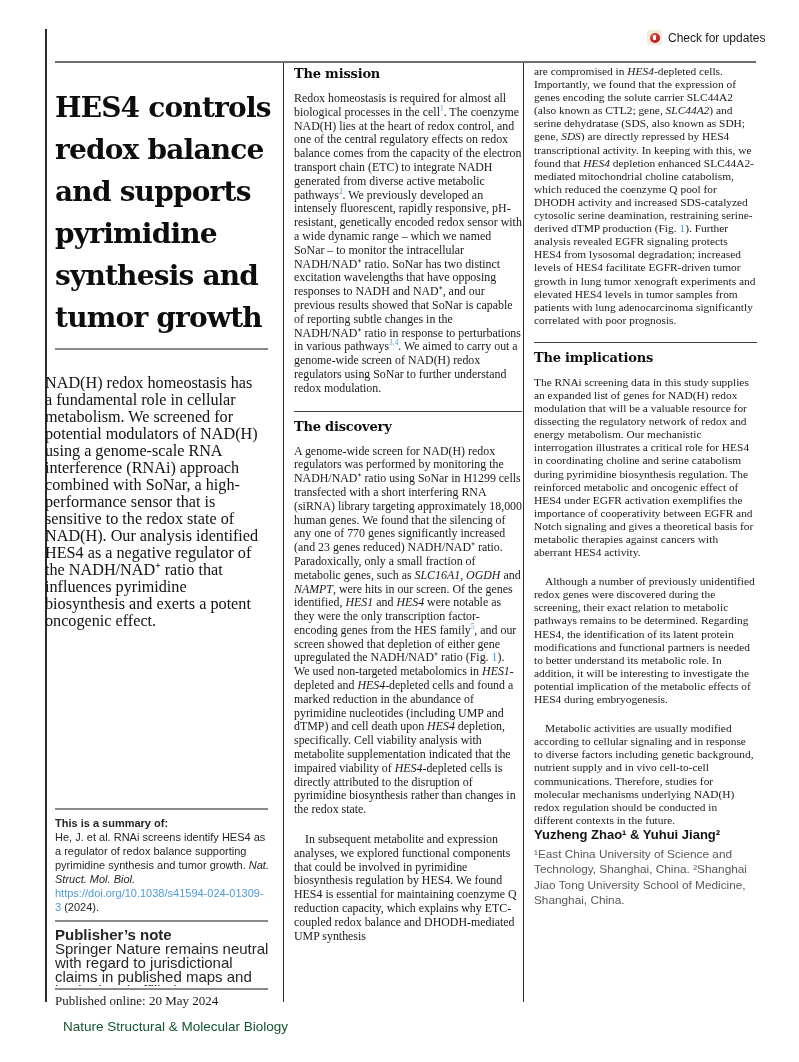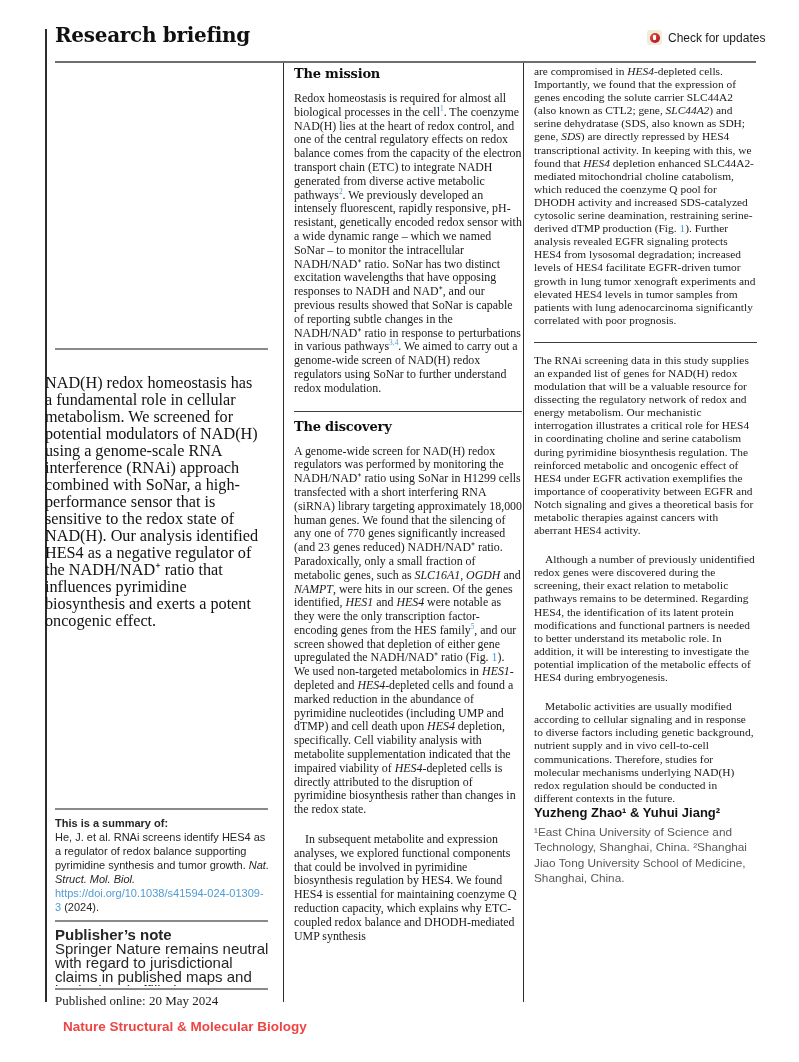--- a/index.html
+++ b/index.html
@@ -34,21 +34,21 @@
   .r-published{top:988px;}
   .teaser{position:absolute;left:45px;top:359px;width:216px;font-size:16.2px;line-height:17px;color:#121212;}
   .summary{position:absolute;left:55px;top:816px;width:214px;height:100px;overflow:hidden;
            font-family:"Liberation Sans",sans-serif;font-size:11px;line-height:14px;color:#262626;
            overflow-wrap:anywhere;}
   .blk-head{font-weight:bold;}
   .publisher{position:absolute;left:55px;top:928px;width:214px;height:58px;overflow:hidden;
            font-family:Liberation Sans, sans-serif;font-size:15px;line-height:14px;color:#262626;}
   .pubonline{position:absolute;left:55px;top:993px;width:214px;font-size:13px;color:#1c1c1c;}
   .footer{position:absolute;left:55px;top:1019px;font-family:"Liberation Sans",sans-serif;
-          font-weight:bold;font-size:13.5px;color:#ef4444;padding-left:8px;}
+          font-weight:normal;font-size:13.5px;color:#14532d;padding-left:8px;}
 
   
   .col{position:absolute;top:63px;}
   .col-mid{left:294px;width:228px;height:939px;overflow:hidden;}
   .col-right{left:534px;width:223px;}
   .section-head{font-family:"DejaVu Serif",serif;font-weight:bold;font-size:13px;
                 letter-spacing:-0.2px;margin:7px 0 0;color:#0f0f0f;}
   .col-mid .section-head:first-child{margin-top:3px;}
   .body-p{font-size:11.9px;line-height:13.8px;margin:11px 0 0;color:#191919;}
   .col-right .body-p{font-size:11.4px;line-height:13.1px;}
@@ -63,31 +63,31 @@
   .authors{font-family:"Liberation Sans",sans-serif;font-weight:bold;
            font-size:13px;color:#141414;}
   .affil{margin-top:5px;font-family:"Liberation Sans",sans-serif;font-size:11.8px;
          line-height:15.5px;color:#595959;}
 </style>
 </head>
 <body>
 
 <div class="page">
 
-  <div class="kicker">Research briefing</div>
   <div class="check">
     <span class="check-icon"></span>
     <span>Check for updates</span>
   </div>
   <div class="rule-top"></div>
 
   <div class="rail rail-left"></div>
   <div class="rail rail-1"></div>
   <div class="rail rail-2"></div>
 
+  <h1 class="title">HES4 controls redox balance and supports pyrimidine synthesis and tumor growth</h1>
   <div class="hrule r-title"></div>
   <p class="teaser">NAD(H) redox homeostasis has a fundamental role in cellular metabolism. We screened for potential modulators of NAD(H) using a genome-scale RNA interference (RNAi) approach combined with SoNar, a high-performance sensor that is sensitive to the redox state of NAD(H). Our analysis identified HES4 as a negative regulator of the NADH/NAD⁺ ratio that influences pyrimidine biosynthesis and exerts a potent oncogenic effect.</p>
   <div class="hrule r-summary"></div>
   <div class="summary">
     <span class="blk-head">This is a summary of:</span><br>
     <span><span>He, J. et al. RNAi screens identify HES4 as a regulator of redox balance supporting pyrimidine synthesis and tumor growth. </span><span class="it">Nat. Struct. Mol. Biol.</span><span> </span><span class="lnk">https://doi.org/10.1038/s41594-024-01309-3</span><span> (2024).</span></span>
   </div>
   <div class="hrule r-publisher"></div>
   <div class="publisher">
     <span class="blk-head">Publisher’s note</span><br>
@@ -102,20 +102,21 @@
     <p class="body-p"><span>Redox homeostasis is required for almost all biological processes in the cell</span><sup class="lnk">1</sup><span>. The coenzyme NAD(H) lies at the heart of redox control, and one of the central regulatory effects on redox balance comes from the capacity of the electron transport chain (ETC) to integrate NADH generated from diverse active metabolic pathways</span><sup class="lnk">2</sup><span>. We previously developed an intensely fluorescent, rapidly responsive, pH-resistant, genetically encoded redox sensor with a wide dynamic range – which we named SoNar – to monitor the intracellular NADH/NAD⁺ ratio. SoNar has two distinct excitation wavelengths that have opposing responses to NADH and NAD⁺, and our previous results showed that SoNar is capable of reporting subtle changes in the NADH/NAD⁺ ratio in response to perturbations in various pathways</span><sup class="lnk">3,4</sup><span>. We aimed to carry out a genome-wide screen of NAD(H) redox regulators using SoNar to further understand redox modulation.</span></p>
     <hr class="thin-rule">
     <h2 class="section-head">The discovery</h2>
     <p class="body-p"><span>A genome-wide screen for NAD(H) redox regulators was performed by monitoring the NADH/NAD⁺ ratio using SoNar in H1299 cells transfected with a short interfering RNA (siRNA) library targeting approximately 18,000 human genes. We found that the silencing of any one of 770 genes significantly increased (and 23 genes reduced) NADH/NAD⁺ ratio. Paradoxically, only a small fraction of metabolic genes, such as </span><span class="it">SLC16A1</span><span>, </span><span class="it">OGDH</span><span> and </span><span class="it">NAMPT</span><span>, were hits in our screen. Of the genes identified, </span><span class="it">HES1</span><span> and </span><span class="it">HES4</span><span> were notable as they were the only transcription factor-encoding genes from the HES family</span><sup class="lnk">5</sup><span>, and our screen showed that depletion of either gene upregulated the NADH/NAD⁺ ratio (Fig. </span><span class="lnk">1</span><span>). We used non-targeted metabolomics in </span><span class="it">HES1</span><span>-depleted and </span><span class="it">HES4</span><span>-depleted cells and found a marked reduction in the abundance of pyrimidine nucleotides (including UMP and dTMP) and cell death upon </span><span class="it">HES4</span><span> depletion, specifically. Cell viability analysis with metabolite supplementation indicated that the impaired viability of </span><span class="it">HES4</span><span>-depleted cells is directly attributed to the disruption of pyrimidine biosynthesis rather than changes in the redox state.</span></p>
     <p class="body-p indent"><span>In subsequent metabolite and expression analyses, we explored functional components that could be involved in pyrimidine biosynthesis regulation by HES4. We found HES4 is essential for maintaining coenzyme Q reduction capacity, which explains why ETC-coupled redox balance and DHODH-mediated UMP synthesis</span></p>
   </div>
 
   <div class="col col-right">
     <p class="body-p first"><span>are compromised in </span><span class="it">HES4</span><span>-depleted cells. Importantly, we found that the expression of genes encoding the solute carrier SLC44A2 (also known as CTL2; gene, </span><span class="it">SLC44A2</span><span>) and serine dehydratase (SDS, also known as SDH; gene, </span><span class="it">SDS</span><span>) are directly repressed by HES4 transcriptional activity. In keeping with this, we found that </span><span class="it">HES4</span><span> depletion enhanced SLC44A2-mediated mitochondrial choline catabolism, which reduced the coenzyme Q pool for DHODH activity and increased SDS-catalyzed cytosolic serine deamination, restraining serine-derived dTMP production (Fig. </span><span class="lnk">1</span><span>). Further analysis revealed EGFR signaling protects HES4 from lysosomal degradation; increased levels of HES4 facilitate EGFR-driven tumor growth in lung tumor xenograft experiments and elevated HES4 levels in tumor samples from patients with lung adenocarcinoma significantly correlated with poor prognosis.</span></p>
     <hr class="thin-rule">
+    <h2 class="section-head">The implications</h2>
     <p class="body-p">The RNAi screening data in this study supplies an expanded list of genes for NAD(H) redox modulation that will be a valuable resource for dissecting the regulatory network of redox and energy metabolism. Our mechanistic interrogation illustrates a critical role for HES4 in coordinating choline and serine catabolism during pyrimidine biosynthesis regulation. The reinforced metabolic and oncogenic effect of HES4 under EGFR activation exemplifies the importance of cooperativity between EGFR and Notch signaling and gives a theoretical basis for metabolic therapies against cancers with aberrant HES4 activity.</p>
     <p class="body-p indent">Although a number of previously unidentified redox genes were discovered during the screening, their exact relation to metabolic pathways remains to be determined. Regarding HES4, the identification of its latent protein modifications and functional partners is needed to better understand its metabolic role. In addition, it will be interesting to investigate the potential implication of the metabolic effects of HES4 during embryogenesis.</p>
     <p class="body-p indent">Metabolic activities are usually modified according to cellular signaling and in response to diverse factors including genetic background, nutrient supply and in vivo cell-to-cell communications. Therefore, studies for molecular mechanisms underlying NAD(H) redox regulation should be conducted in different contexts in the future.</p>
     <div class="authors">Yuzheng Zhao¹ &amp; Yuhui Jiang²</div>
     <div class="affil">¹East China University of Science and Technology, Shanghai, China. ²Shanghai Jiao Tong University School of Medicine, Shanghai, China.</div>
   </div>
 
 </div>
 
 </body></html>

